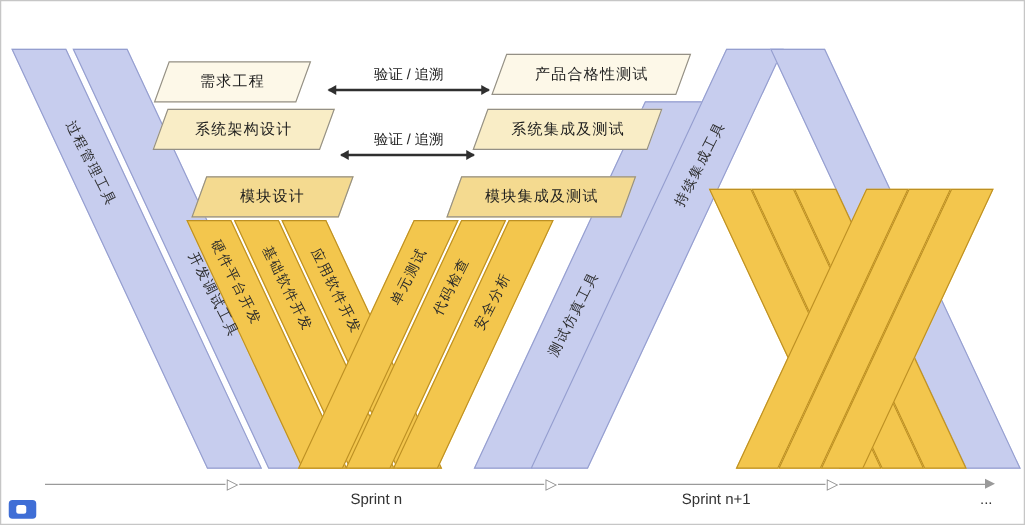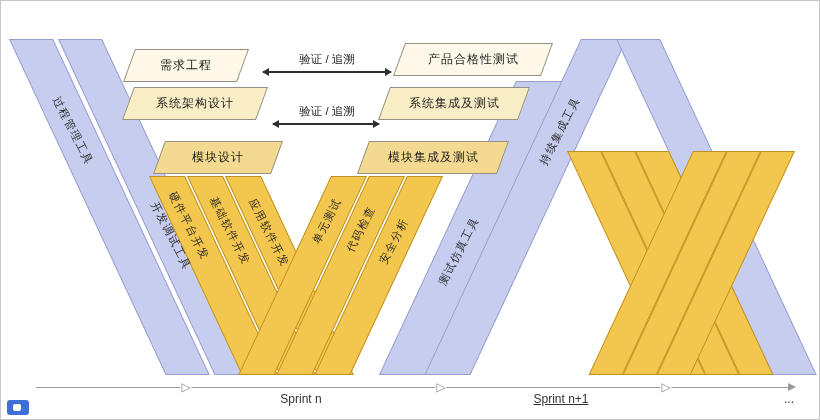--- a/index.html
+++ b/index.html
@@ -122,18 +122,18 @@
   <div class="aline" style="left:262px;top:70px;width:128px;"></div>
   <div class="alabel" style="left:326px;top:103px;">验证 / 追溯</div>
   <div class="aline" style="left:272px;top:122px;width:106px;"></div>
 
   <div class="tline" style="left:35px;top:386px;width:752px;"></div>
   <div class="tarrowhead" style="left:787px;top:382px;"></div>
   <span class="tmark" style="left:185px;">▷</span>
   <span class="tmark" style="left:440px;">▷</span>
   <span class="tmark" style="left:665px;">▷</span>
   <div class="tlabel" style="left:300px;">Sprint n</div>
-  <div class="tlabel" style="left:560px;text-decoration:underline;">Sprint n+1</div>
+  <div class="tlabel" style="left:572px;">Sprint n+1</div>
   <div class="tlabel" style="left:788px;">...</div>
 
   <div class="logo"></div>
 
 </div>
 
 </body></html>

